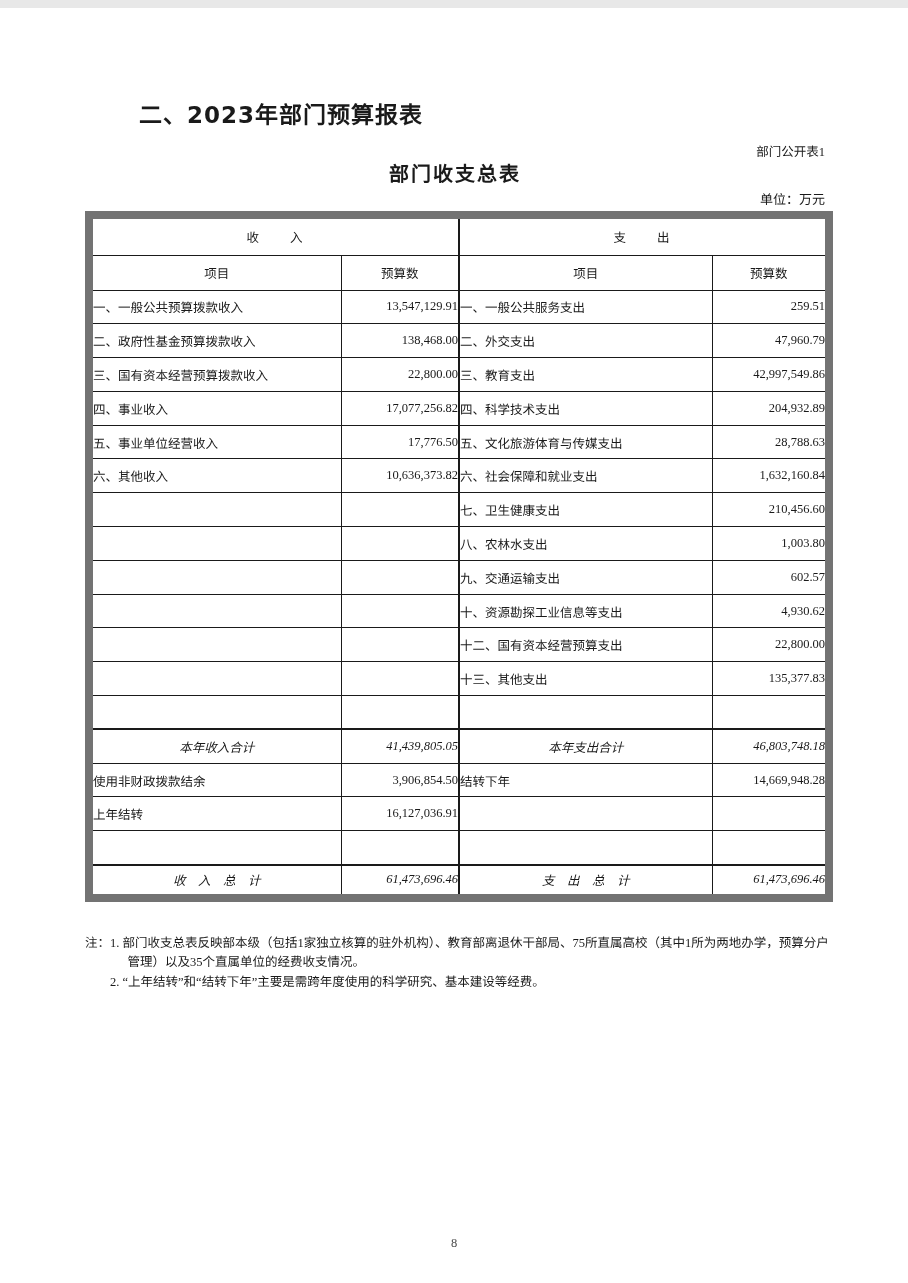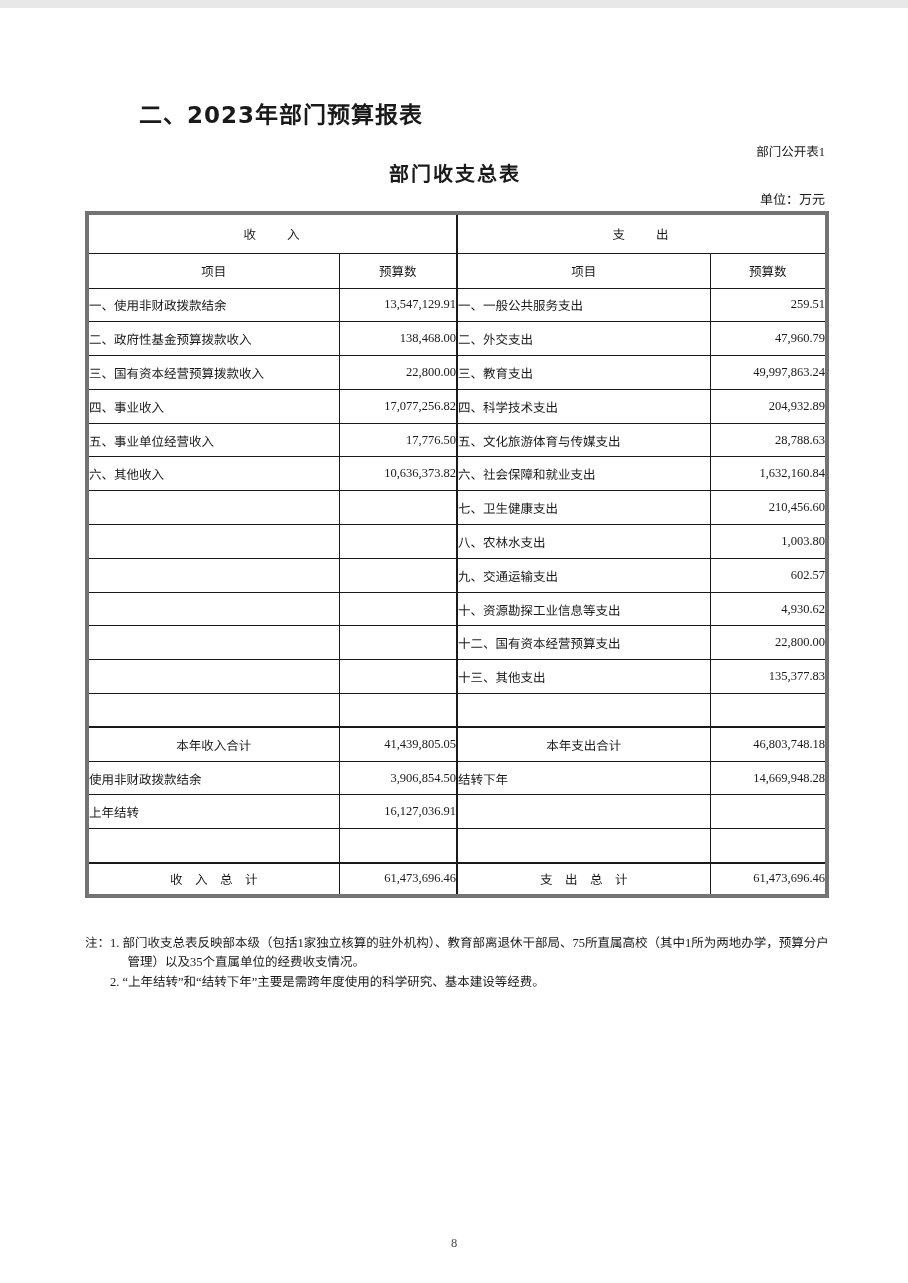--- a/index.html
+++ b/index.html
@@ -16,35 +16,35 @@
   .table-label { position:absolute; right:83px; top:133px; font-size:12.5px; }
   .table-title {
     position:absolute; left:85px; top:150px; width:740px; text-align:center;
     font-size:20px; font-weight:bold; letter-spacing:2px;
   }
   .unit-label { position:absolute; right:83px; top:181px; font-size:13px; }
 
   table.budget {
     position:absolute; left:85px; top:203px; width:740px;
     border-collapse:collapse; table-layout:fixed;
-    border:4px solid #737373;
+    border:8px solid #737373;
   }
   table.budget th, table.budget td {
     border:1px solid #1a1a1a; font-size:12.5px; font-weight:normal;
     padding:0; overflow:hidden; white-space:nowrap;
   }
   tr.section-row { height:40px; }
   th.section { text-align:center; letter-spacing:2px; }
   tr.cols-row { height:35px; }
   tr.cols-row th { text-align:center; }
   tbody tr { height:33.8px; }
   td.item { text-align:left; padding-left:6px; }
   td.val  { text-align:right; padding-right:8px; }
   .mid { border-right:2px solid #1a1a1a !important; }
-  tr.thick-top td { border-top:2px solid #1a1a1a; }
+  tr.thick-top td { border-top:2px solid #1a1a1a;font-style:italic; }
   tr.center-items td.item { text-align:center; padding-left:0; }
 
   .notes {
     position:absolute; left:85px; top:926px; width:744px;
     font-size:12.5px; line-height:1.55; display:flex;
   }
   .notes-label { flex:0 0 auto; white-space:nowrap; }
   .notes-body { flex:1 1 auto; }
   .note-item { text-indent:-1.4em; padding-left:1.4em; }
   .page-number {
@@ -76,36 +76,36 @@
       </tr>
       <tr class="cols-row">
         <th>项目</th>
         <th class="mid">预算数</th>
         <th>项目</th>
         <th>预算数</th>
       </tr>
     </thead>
     <tbody>
       <tr>
-        <td class="item">一、使用非财政拨款结余</td>
+        <td class="item">一、一般公共预算拨款收入</td>
         <td class="val mid">13,547,129.91</td>
         <td class="item">一、一般公共服务支出</td>
         <td class="val">259.51</td>
       </tr>
       <tr>
         <td class="item">二、政府性基金预算拨款收入</td>
         <td class="val mid">138,468.00</td>
         <td class="item">二、外交支出</td>
         <td class="val">47,960.79</td>
       </tr>
       <tr>
         <td class="item">三、国有资本经营预算拨款收入</td>
         <td class="val mid">22,800.00</td>
         <td class="item">三、教育支出</td>
-        <td class="val">49,997,863.24</td>
+        <td class="val">42,997,549.86</td>
       </tr>
       <tr>
         <td class="item">四、事业收入</td>
         <td class="val mid">17,077,256.82</td>
         <td class="item">四、科学技术支出</td>
         <td class="val">204,932.89</td>
       </tr>
       <tr>
         <td class="item">五、事业单位经营收入</td>
         <td class="val mid">17,776.50</td>

